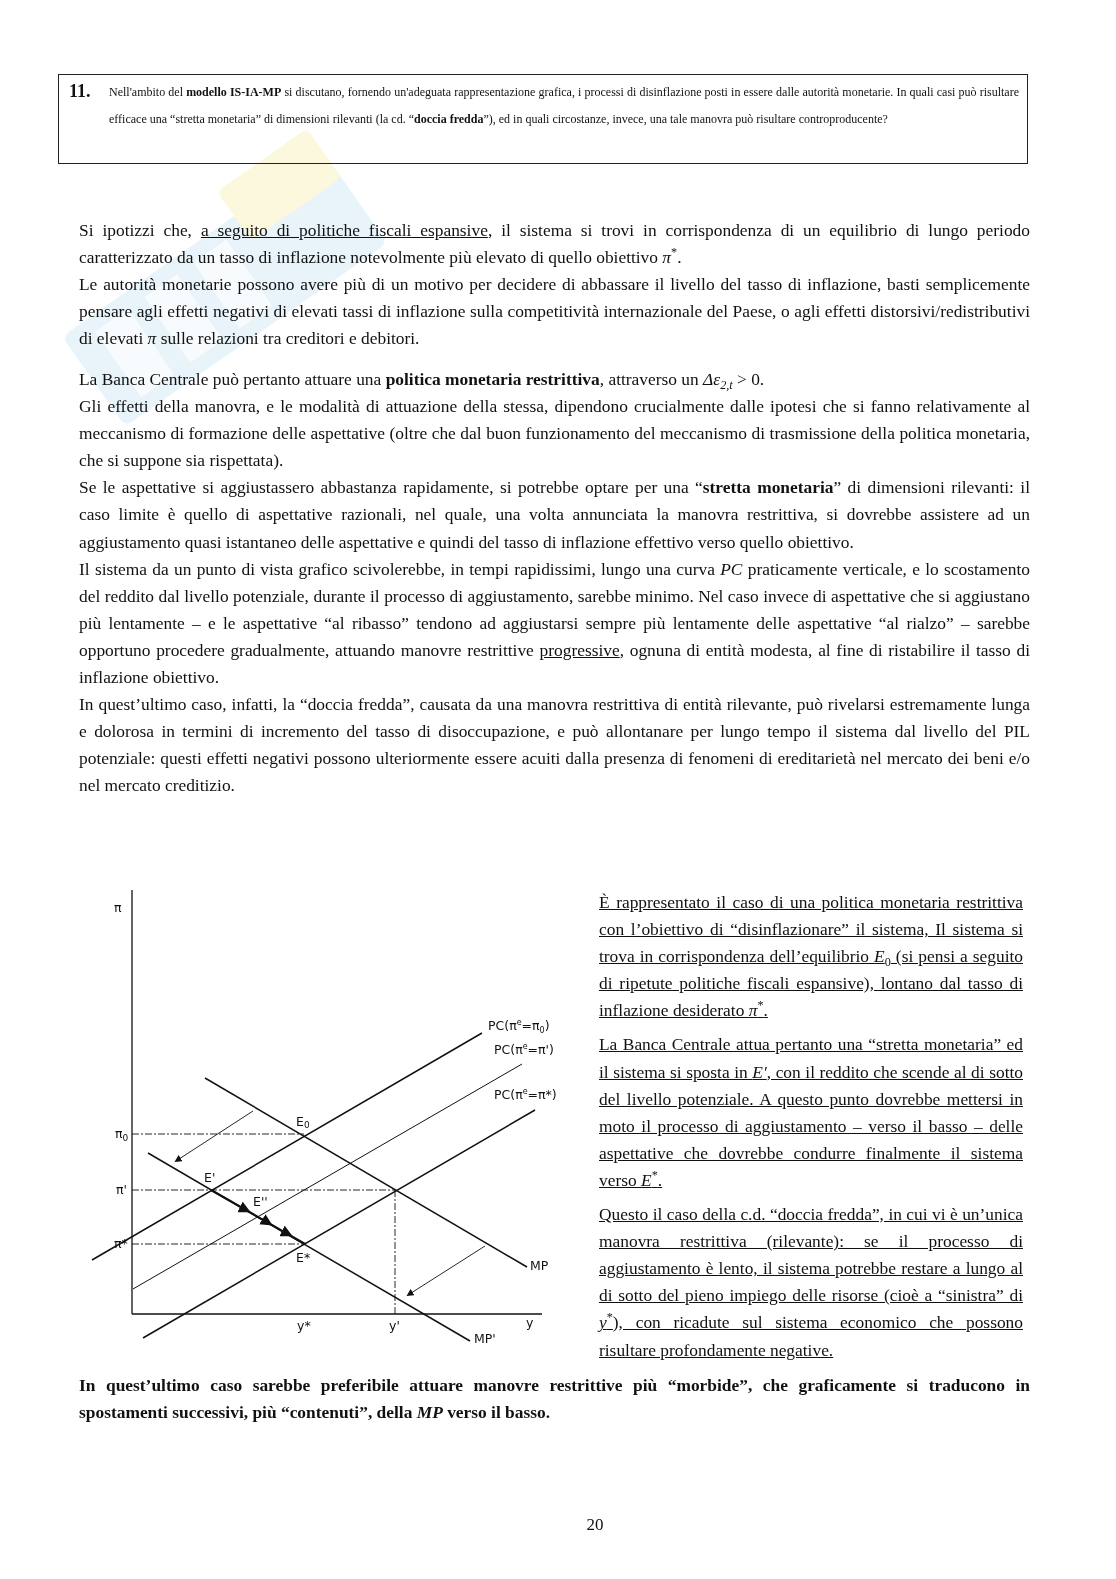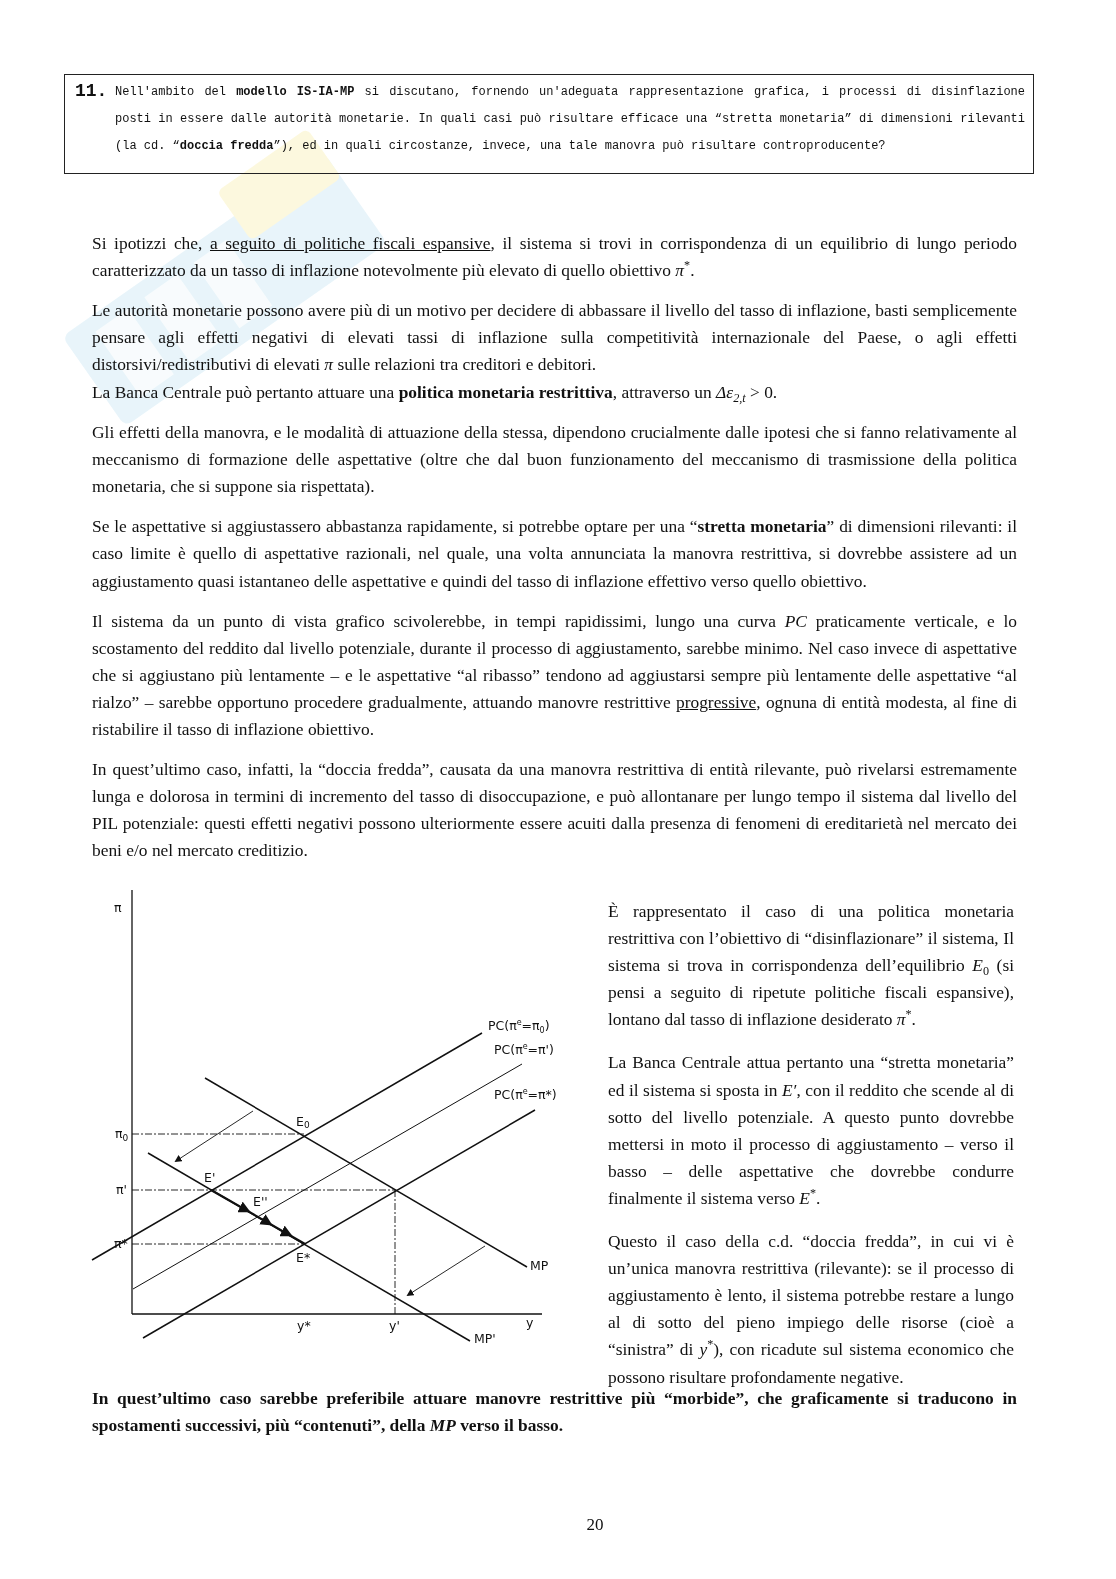--- a/index.html
+++ b/index.html
@@ -1,34 +1,34 @@
 <!DOCTYPE html>
 <html><head>
   <meta charset="utf-8">
   <style>
     html, body { margin: 0; padding: 0; background: #ffffff; }
     body { width: 1116px; height: 1579px; position: relative; overflow: hidden;
            font-family: "Liberation Serif", "DejaVu Serif", serif; color: #111; }
     .watermark { position: absolute; left: 20px; top: 120px; width: 420px; height: 320px;
                  pointer-events: none; z-index: 0; }
     .page { position: absolute; left: 0; top: 0; width: 1116px; height: 1579px; z-index: 1; }
-    .qbox { position: absolute; left: 64px; top: 74px; width: 970px; height: 100px;
-            border: 1.3px solid #222; box-sizing: border-box; font-family: Liberation Mono, monospace; }
+    .qbox { position: absolute; left: 58px; top: 74px; width: 970px; height: 90px;
+            border: 1.3px solid #222; box-sizing: border-box; }
     .qnum { position: absolute; left: 10px; top: 6px; font-weight: bold; font-size: 18px; }
     .qtext { position: absolute; left: 50px; top: 4px; width: 910px; font-size: 12px; line-height: 27px;
              text-align: justify; text-align-last: left; }
     .body-text { position: absolute; left: 79px; width: 951px; font-size: 17.4px; line-height: 27.1px;
                  text-align: justify; }
-    .body-text p { margin: 13px; }
+    .body-text p { margin: 0; }
     .u { text-decoration: underline; }
     .b { font-weight: bold; }
     .i { font-style: italic; }
     .side-text { position: absolute; left: 592px; top: 882px; width: 438px; font-size: 17.4px;
                  line-height: 27.1px; text-align: justify; }
-    .side-text p { margin: 16px; }
+    .side-text p { margin: 7px; text-decoration: underline; }
     .diagram { position: absolute; left: 0; top: 0; width: 1116px; height: 1579px; }
     .dlabel { font-family: "DejaVu Sans", sans-serif; font-size: 12.5px; fill: #111; }
     .page-num { position: absolute; left: 0; width: 1116px; top: 1515px; text-align: center; font-size: 17px; padding-left: 37px; }
     sub, sup { font-size: 70%; line-height: 0; }
   </style>
 </head>
 <body>
 
 <svg class="watermark" viewBox="0 0 420 320">
   <g transform="rotate(-35 210 160)" opacity="0.55">

